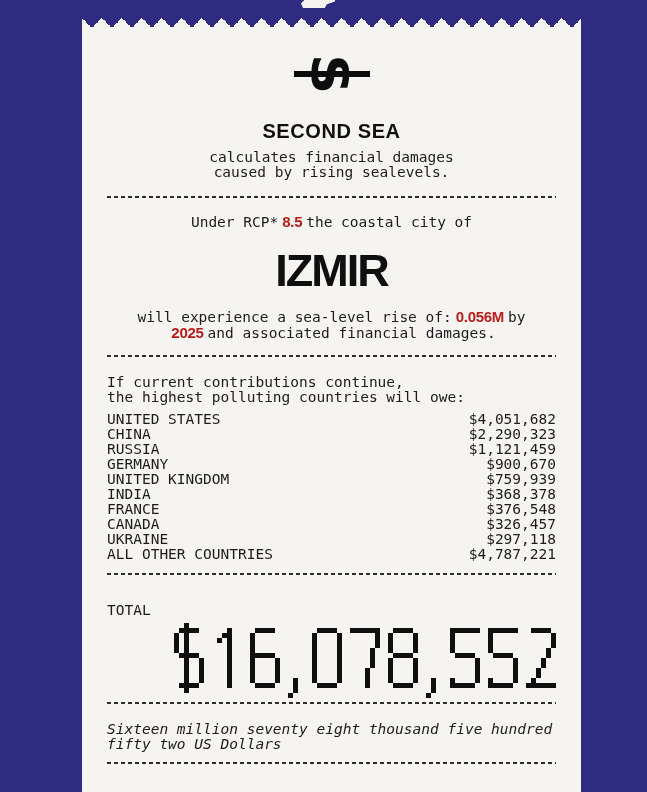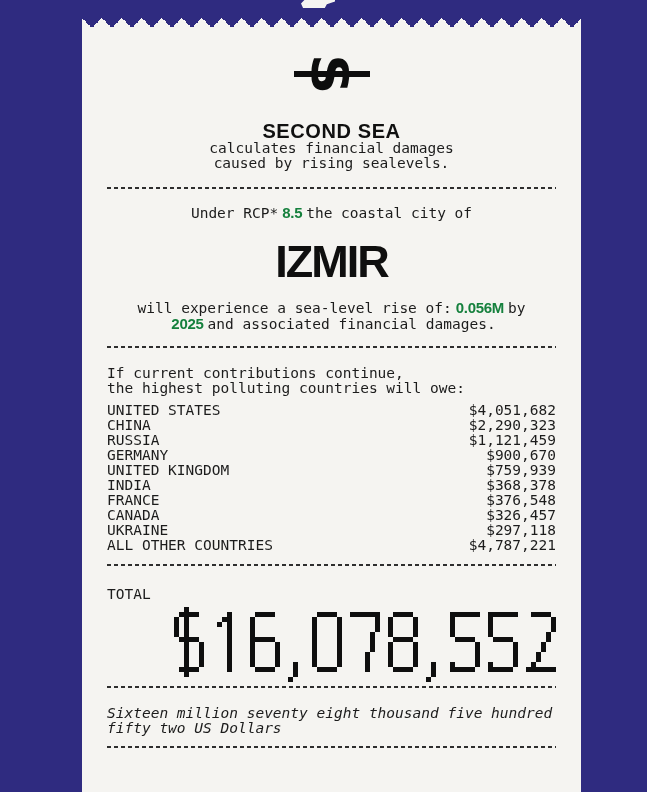--- a/index.html
+++ b/index.html
@@ -36,42 +36,42 @@
   }
   .logo-bar{
     position:absolute;left:0;right:0;top:50%;height:6px;margin-top:-3px;background:#0d0d0d;
   }
   .brand{
     margin-top:23px;text-align:center;
     font-family:"Liberation Sans",sans-serif;font-weight:bold;
     font-size:20px;letter-spacing:0.6px;color:#101010;line-height:20px;
   }
   .mono{font-size:14.5px;line-height:15px;color:#1c1c1c;}
-  .tagline{text-align:center;}
+  .tagline{margin-top:9px;text-align:center;}
   .divider{
     height:2px;
     background:repeating-linear-gradient(90deg,#2e2e2e 0 4px,transparent 4px 7px);
   }
   .d1{margin-top:16px;} .d2{margin-top:14px;} .d3{margin-top:11px;}
   .d4{margin-top:4px;}  .d5{margin-top:10px;}
   .scenario-line{margin-top:16px;text-align:center;}
   .bnum{
     font-family:"Liberation Sans",sans-serif;font-weight:bold;
-    font-size:15px;letter-spacing:-0.3px;margin:0 4px;color:#15803d;
+    font-size:15px;letter-spacing:-0.3px;margin:0 4px;color:#b91c1c;
   }
   .city{
     margin-top:11px;height:60px;line-height:60px;text-align:center;
     font-family:"Liberation Sans",sans-serif;font-weight:bold;
     font-size:45px;letter-spacing:-2px;color:#0f0f0f;
   }
   .sentence{margin-top:8px;text-align:center;}
   .intro{margin-top:18px;}
   .list{margin-top:7px;}
   .row{display:flex;justify-content:space-between;height:15px;}
-  .total-label{margin-top:21px;}
+  .total-label{margin-top:28px;}
   .pixel-wrap{margin-top:5px;display:flex;justify-content:flex-end;}
   .pixel-wrap svg{display:block;}
   .words{margin-top:18px;font-style:italic;}
 </style>
 </head>
 <body>
 
 <div class="stage">
 
   <div class="top-fragment"></div>

